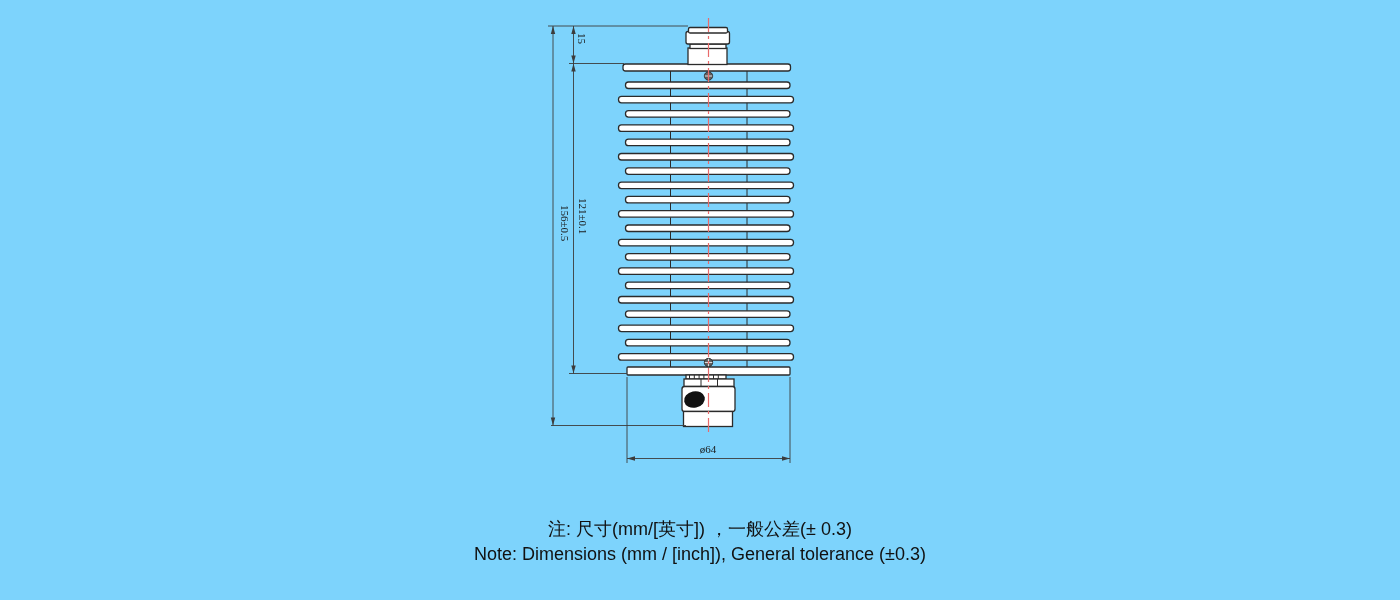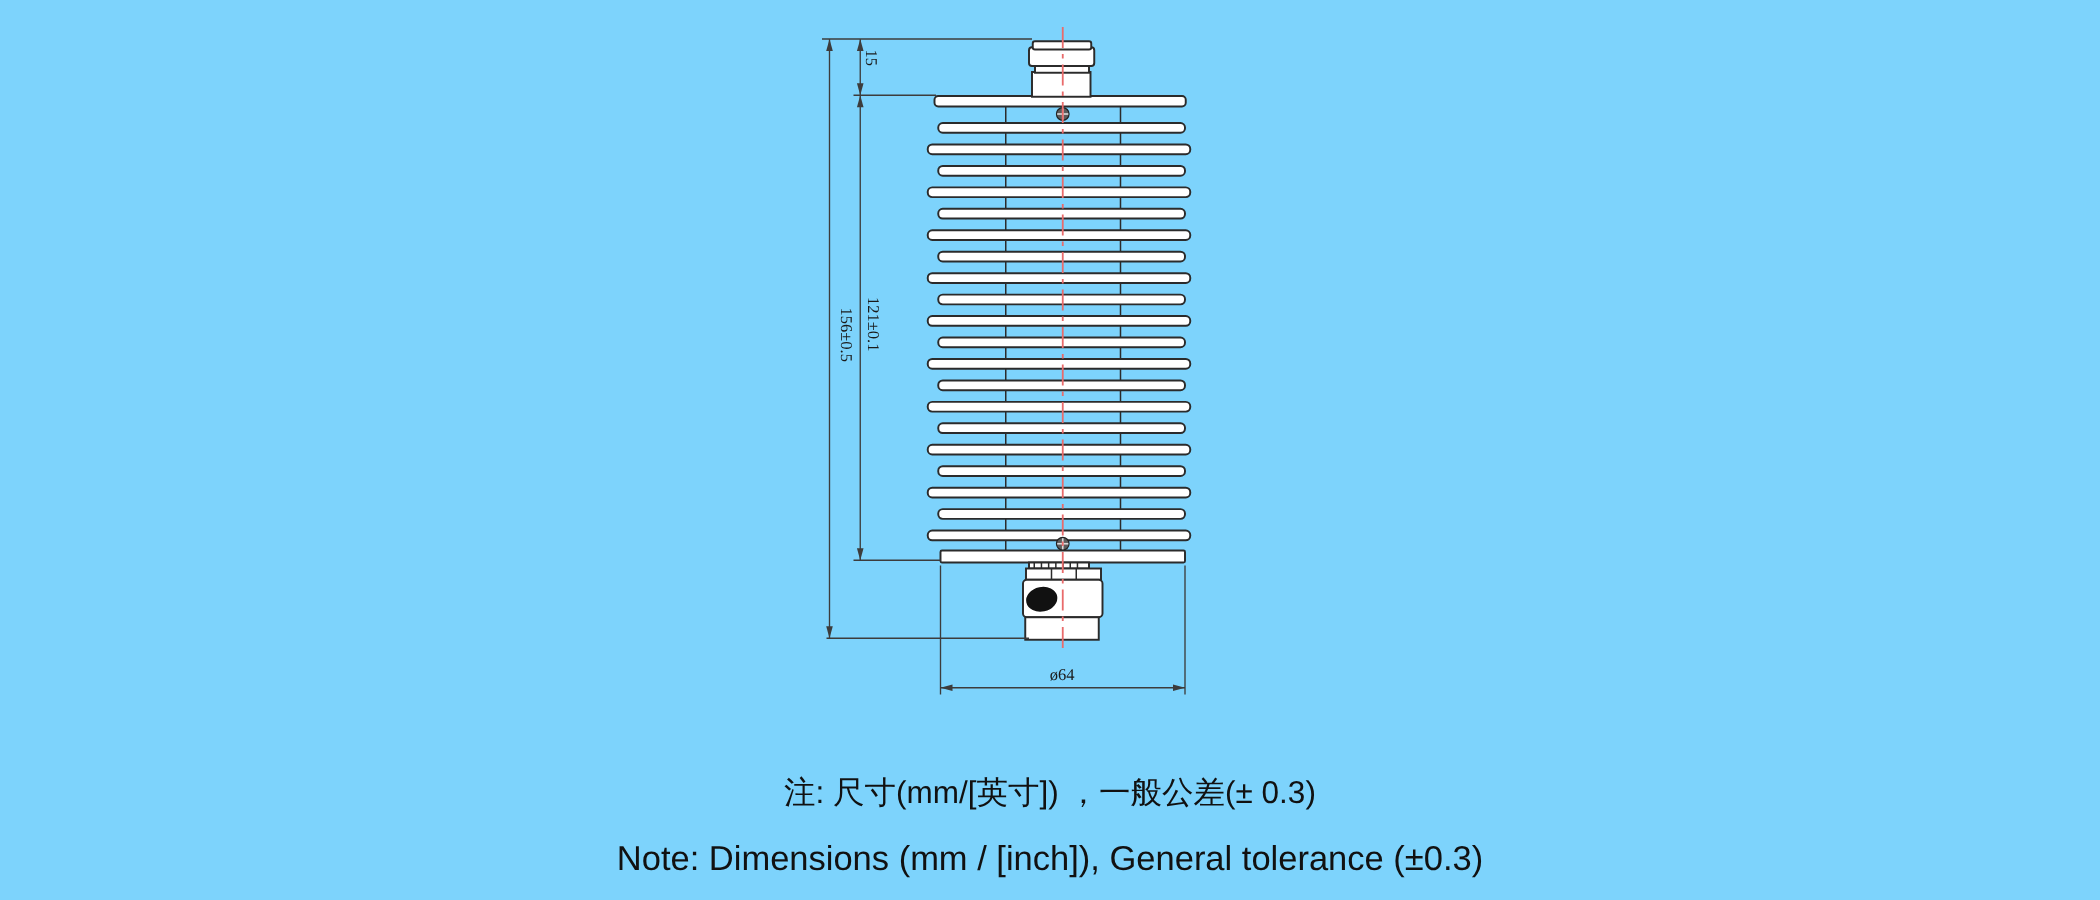--- a/index.html
+++ b/index.html
@@ -8,22 +8,22 @@
   svg{position:absolute;left:0;top:0;}
   .part{fill:#ffffff;stroke:#2b2b2b;stroke-width:1.3;}
   .partfill{fill:#111111;stroke:none;}
   .thin{stroke:#2b2b2b;stroke-width:1;fill:none;}
   .dim{stroke:#3c3c3c;stroke-width:0.9;fill:none;}
   .arrow{fill:#3c3c3c;stroke:none;}
   .dimtext{font-family:"Liberation Serif", serif;font-size:11px;fill:#1a1a1a;}
   .screwhead{fill:#5c5c5c;stroke:#222;stroke-width:0.8;}
   .screwcross{stroke:#d9d9d9;stroke-width:1.1;}
   .notes{position:absolute;left:0;top:516px;width:1400px;text-align:center;color:#111;}
-  .notes .cn{font-size:21px;line-height:26px;margin:0;}
-  .notes .en{font-size:23px;line-height:25px;margin:18px;}
+  .notes .cn{font-size:18px;line-height:26px;margin:0;}
+  .notes .en{font-size:18px;line-height:25px;margin:0;}
 </style>
 </head>
 <body>
 
 <div class="page">
 
   <svg width="1400" height="600" viewBox="0 0 1400 600">
 
     <g>
       <line class="thin" x1="670.5" y1="71" x2="670.5" y2="367"></line>

